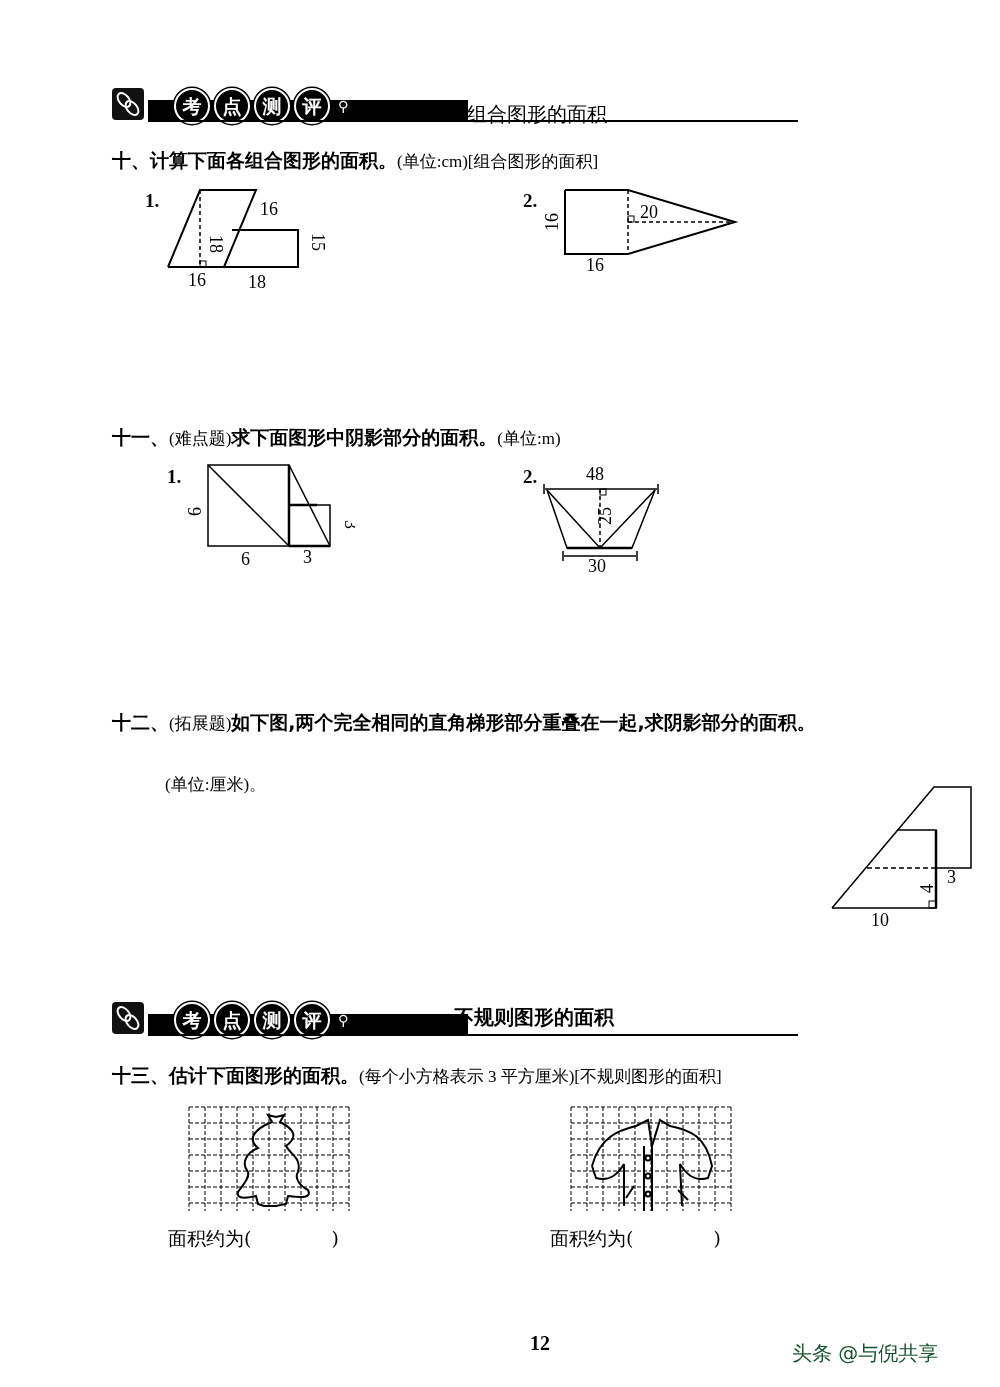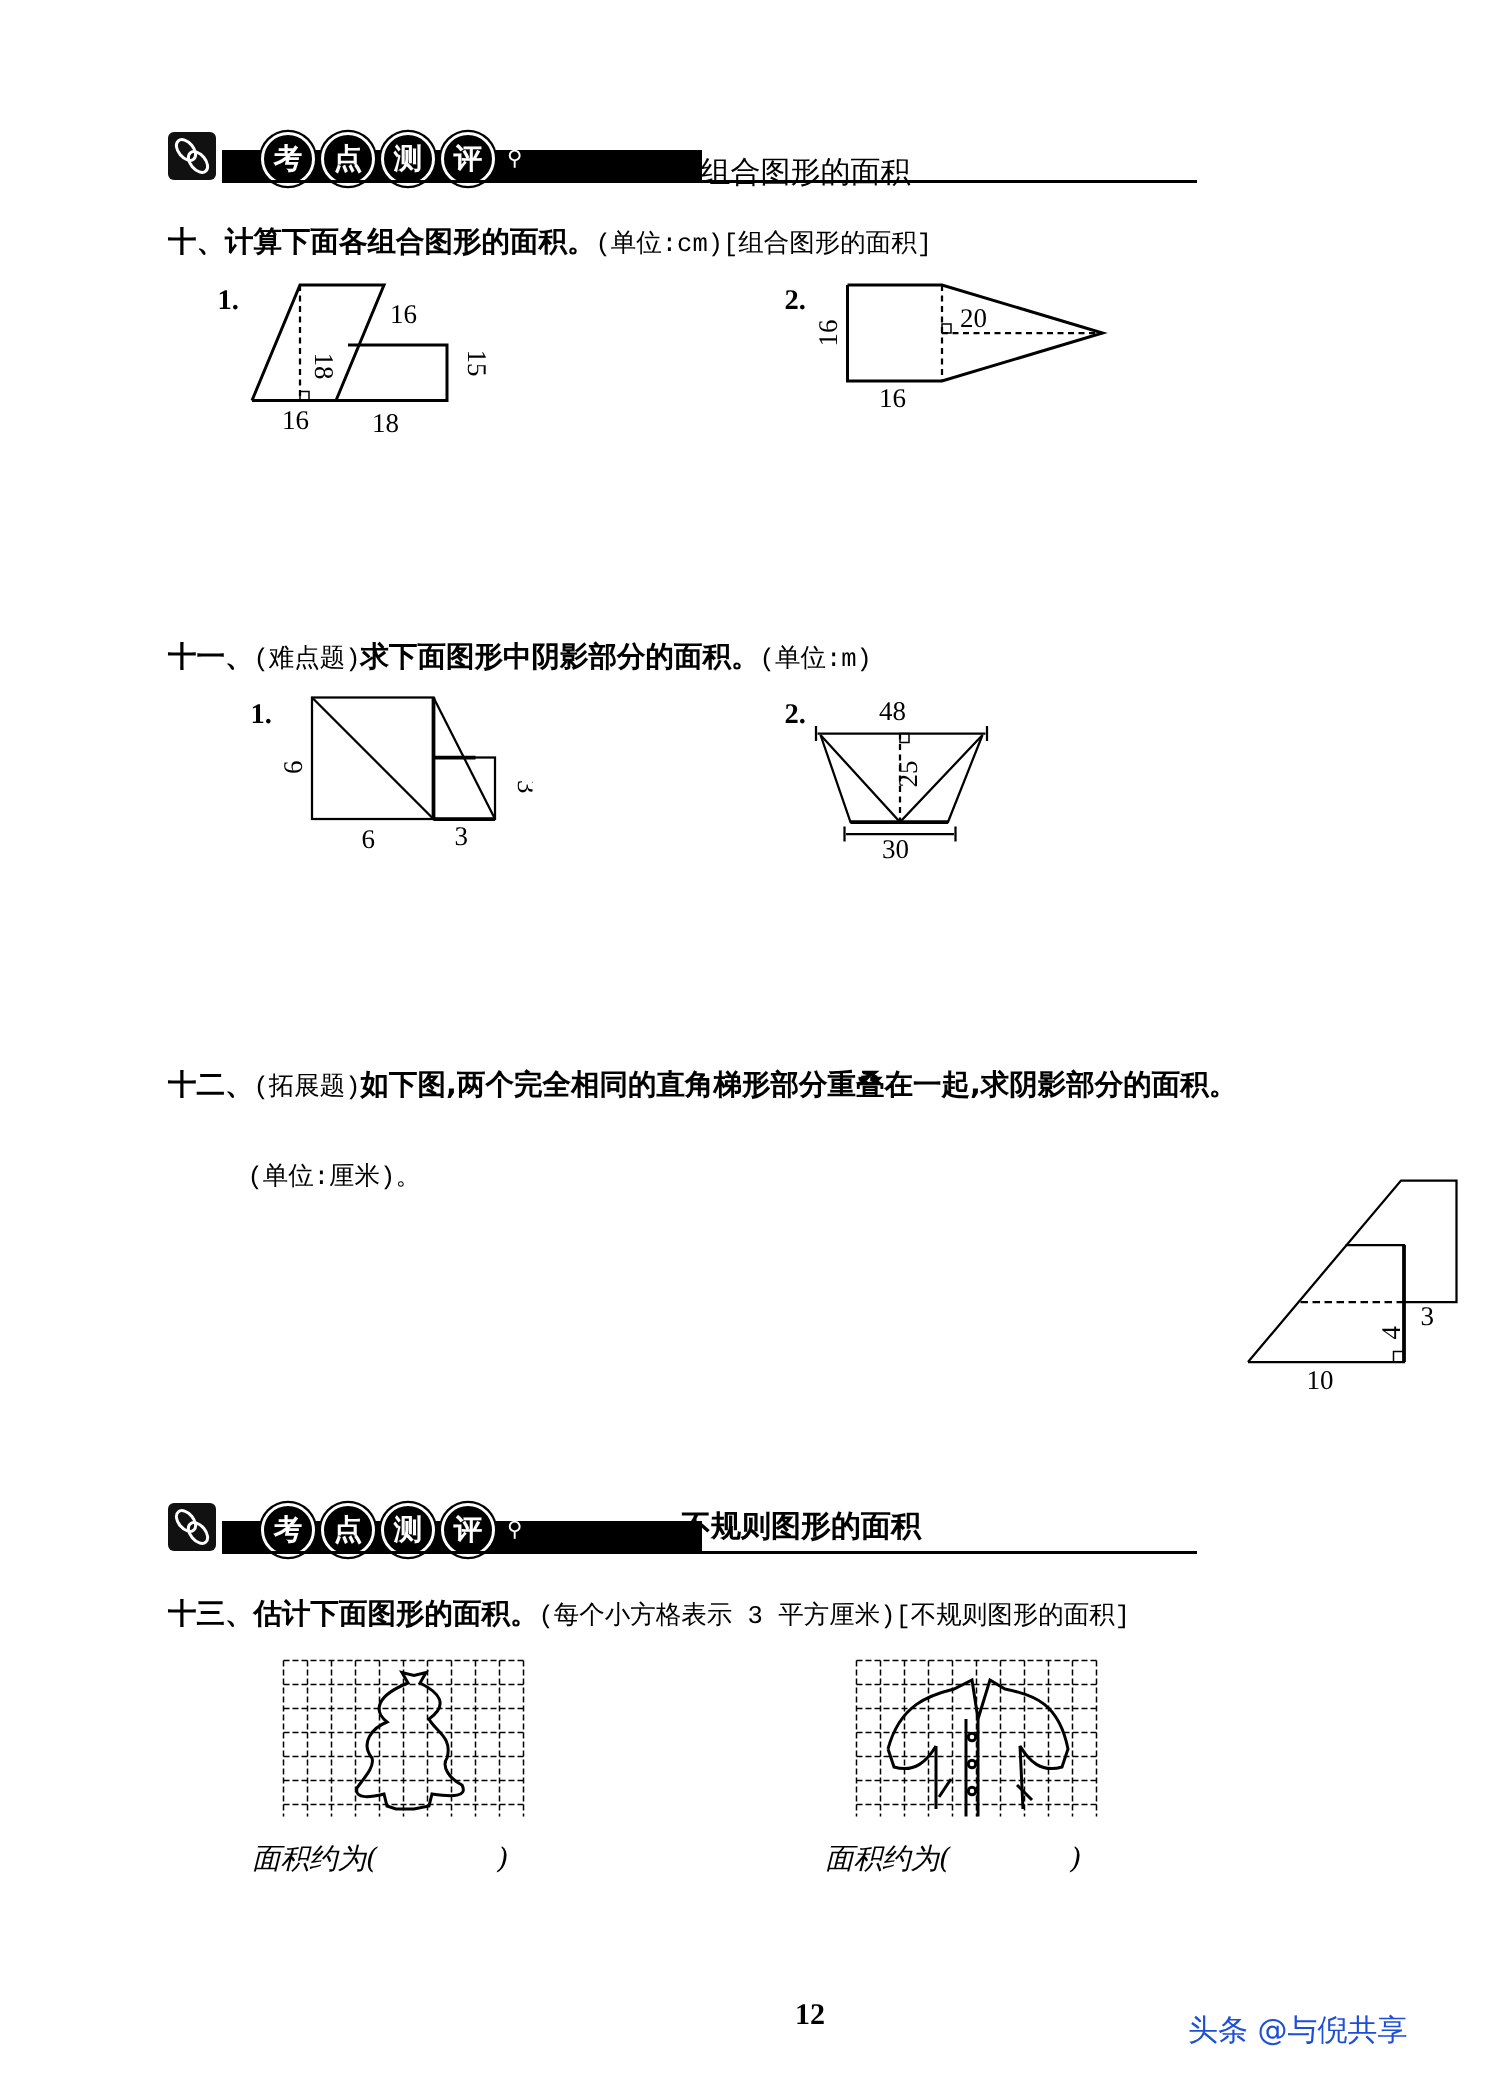--- a/index.html
+++ b/index.html
@@ -5,27 +5,27 @@
   html, body { margin:0; padding:0; background:#fff; }
   body { width:1000px; height:1387px; position:relative; overflow:hidden; font-family:"DejaVu Sans", sans-serif; color:#000; }
   .banner { position:absolute; left:112px; width:686px; height:36px; }
   .banner .rule { position:absolute; left:36px; right:0; bottom:0; height:2px; background:#000; }
   .banner .logo { position:absolute; left:0; top:2px; width:32px; height:32px; background:#111; border-radius:4px; }
   .banner .bar { position:absolute; left:36px; top:14px; width:320px; height:20px; background:#000; }
   .banner .badge { position:absolute; top:2px; width:32px; height:32px; border-radius:50%; background:#000; border:2px solid #fff; box-shadow:0 0 0 1.5px #000; color:#fff; font-size:19px; font-weight:bold; text-align:center; line-height:32px; }
   .banner .mag { position:absolute; left:226px; top:12px; color:#fff; font-size:14px; }
   .banner .topic { position:absolute; left:300px; top:4px; font-size:20px; font-family:"DejaVu Sans", sans-serif; }
   .q { position:absolute; left:112px; font-size:19px; font-weight:bold; white-space:nowrap; }
-  .q .note { font-weight:normal; font-family:Liberation Mono, monospace; font-size:17px; }
+  .q .note { font-weight:normal; font-family:Liberation Serif, serif; font-size:17px; }
   .lbl { position:absolute; font-family:"Liberation Serif", serif; font-size:19px; font-weight:bold; }
   .fig { position:absolute; }
   .fig text { font-family:"Liberation Serif", serif; font-size:18px; }
-  .answer { position:absolute; font-size:19px; font-family:"DejaVu Serif", serif;font-style:italic; }
+  .answer { position:absolute; font-size:19px; font-family:"DejaVu Serif", serif; }
   .pageno { position:absolute; left:530px; top:1332px; font-family:"Liberation Serif", serif; font-size:20px; font-weight:bold; }
-  .wm { position:absolute; left:792px; top:1340px; font-size:20px; color:#1d4ed8; }
+  .wm { position:absolute; left:792px; top:1340px; font-size:20px; color:#14532d; }
 </style>
 </head>
 <body>
 
 <div class="banner" style="top:86px;">
   <div class="logo">
     <svg width="32" height="32">
         <g fill="none" stroke="#fff" stroke-width="2">
           <ellipse cx="12" cy="12" rx="5" ry="8" transform="rotate(-40 12 12)"></ellipse>
           <ellipse cx="20" cy="20" rx="5" ry="8" transform="rotate(-40 20 20)"></ellipse>

